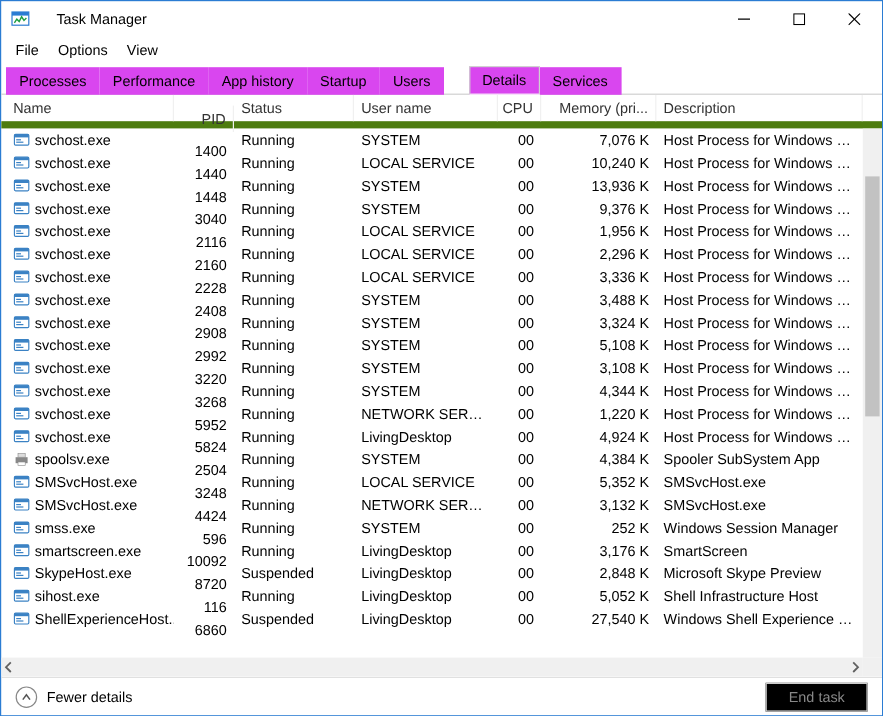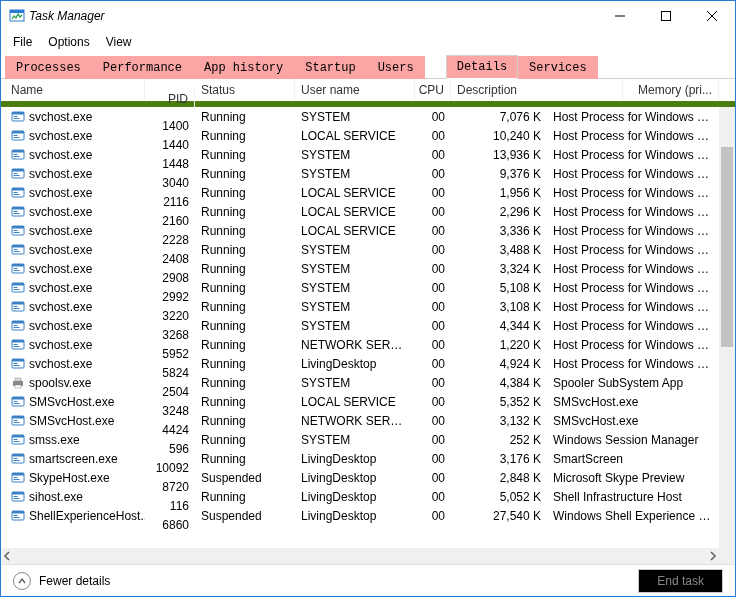--- a/index.html
+++ b/index.html
@@ -1,28 +1,28 @@
 <!DOCTYPE html>
 <html><head>
 <meta charset="utf-8">
 <style>
   * { box-sizing: border-box; }
   html, body { margin: 0; padding: 0; font-family: "Segoe UI", Tahoma, sans-serif; font-size: 12px; color: #000; background: #fff; }
   .window { width: 736px; height: 597px; border: 1px solid #2b7cd3; display: flex; flex-direction: column; background: #fff; }
   .titlebar { height: 30px; display: flex; align-items: center; justify-content: space-between; padding: 0 0 0 8px; }
-  .titlebar-left { display: flex; align-items: center; gap: 4px; font-style: italic; }
+  .titlebar-left { display: flex; align-items: center; gap: 22px; }
   .app-icon svg { display: block; }
   .title-text { font-size: 12px; }
   .win-controls { display: flex; }
   .win-btn { width: 46px; height: 30px; display: flex; align-items: center; justify-content: center; background: transparent; border: none; }
   .win-btn svg { display: block; }
   .menubar { height: 22px; display: flex; align-items: center; padding: 0 4px; gap: 0; }
   .menu-item { padding: 2px 8px; font-size: 12px; cursor: default; }
   .tabs { display: flex; align-items: flex-end; padding: 0 4px; height: 26px; border-bottom: 1px solid #d0d0d0; }
-  .tab { padding: 4px 10px 4px 10px; font-size: 12px; border: 1px solid transparent; border-bottom: none; position: relative; top: 1px; background: #fca5a5; cursor: default; font-family: Liberation Mono, monospace; }
+  .tab { padding: 4px 10px 4px 10px; font-size: 12px; border: 1px solid transparent; border-bottom: none; position: relative; top: 1px; background: #d946ef; cursor: default; }
   .tab.active { border-color: #d0d0d0; border-bottom: 1px solid #fff; margin-left: 21px; }
   .table-wrap { flex: 1; overflow: hidden; position: relative; display: flex; flex-direction: column; }
   .header-row { display: flex; align-items: center; height: 28px; border-bottom: 6px solid #4d7c0f; padding-left: 4px; padding-right: 16px; font-size: 12px; color: #333; }
   .col { overflow: hidden; white-space: nowrap; text-overflow: ellipsis; padding: 0 6px; }
   .col.name { width: 140px; display: flex; align-items: center; gap: 4px; }
   .col.pid { width: 50px; text-align: right; margin-top: 18px; }
   .col.status { width: 100px; }
   .col.user { width: 120px; }
   .col.cpu { width: 36px; text-align: right; }
   .col.mem { width: 96px; text-align: right; }
@@ -96,22 +96,22 @@
     <div class="tab">Services</div>
   </div>
 
   <div class="table-wrap">
     <div class="header-row">
       <div class="col name">Name</div>
       <div class="col pid">PID</div>
       <div class="col status">Status</div>
       <div class="col user">User name</div>
       <div class="col cpu">CPU</div>
+      <div class="col mem">Memory (pri...</div>
       <div class="col desc">Description</div>
-      <div class="col mem">Memory (pri...</div>
     </div>
     <div class="body-rows">
       <div class="rows-inner" id="rows-inner">
           <div class="row">
             <div class="col name">
               <span class="proc-icon">
                 <svg width="14" height="14" viewBox="0 0 14 14">
                   <rect x="1" y="2" width="12" height="9" rx="1" fill="#fff" stroke="#3b82c4" stroke-width="1"></rect>
                   <rect x="1" y="2" width="12" height="2.5" fill="#3b82c4"></rect>
                   <rect x="2.5" y="6" width="4" height="1" fill="#3b82c4"></rect>

